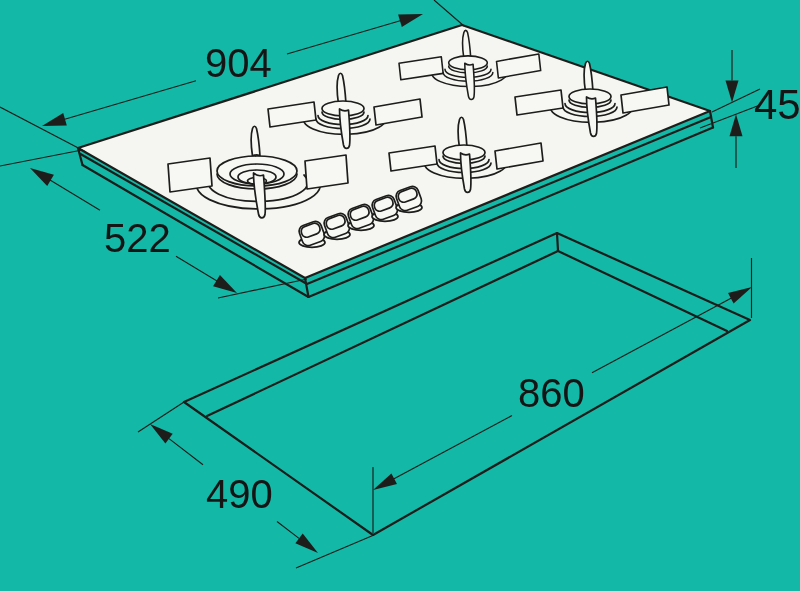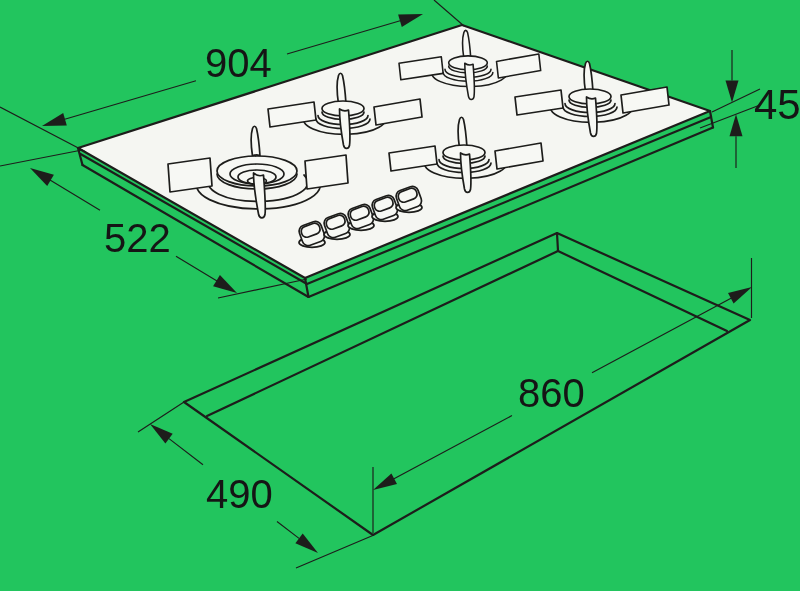--- a/index.html
+++ b/index.html
@@ -1,18 +1,18 @@
 <!DOCTYPE html>
 <html><head>
 <meta charset="utf-8">
 <style>
   html,body{margin:0;padding:0;background:#e8e8e8;}
   .stage{
     width:800px;height:591px;position:relative;margin:0 auto;
-    background:#22c55e;overflow:hidden;
+    background:#14b8a6;overflow:hidden;
     font-family:"Liberation Sans", sans-serif;
   }
   svg{display:block;}
   .ln{stroke:#1d1d1b;fill:none;stroke-width:2.2;stroke-linecap:round;stroke-linejoin:round;}
   .ln-med{stroke:#1d1d1b;fill:none;stroke-width:1.7;stroke-linecap:round;stroke-linejoin:round;}
   .ln-thin{stroke:#1d1d1b;fill:none;stroke-width:1.15;stroke-linecap:butt;}
   .face{fill:#f5f6f2;stroke:#1d1d1b;stroke-width:2.2;stroke-linejoin:round;}
   .part{fill:#f7f8f4;stroke:#1d1d1b;stroke-width:1.7;stroke-linejoin:round;}
   .arrow{fill:#1d1d1b;stroke:none;}
   .dim-text{fill:#151515;font-size:40px;font-family:"Liberation Sans",sans-serif;}

